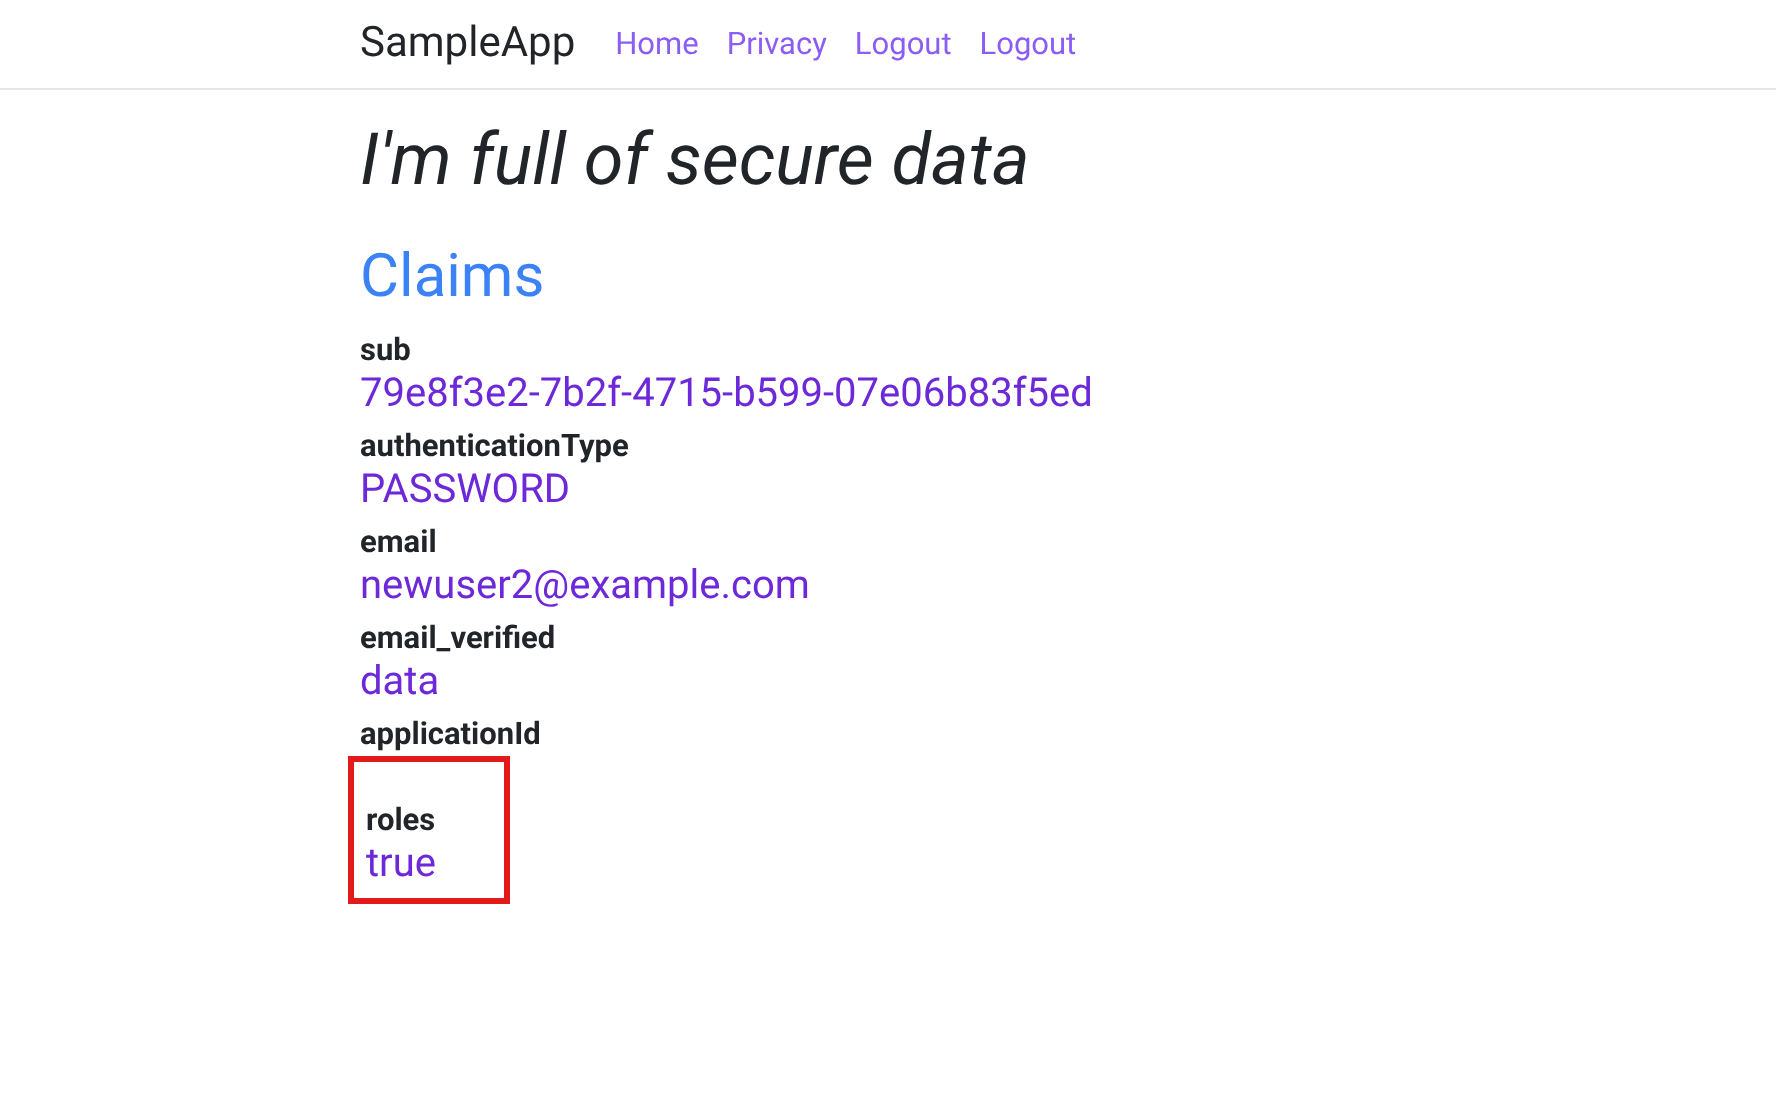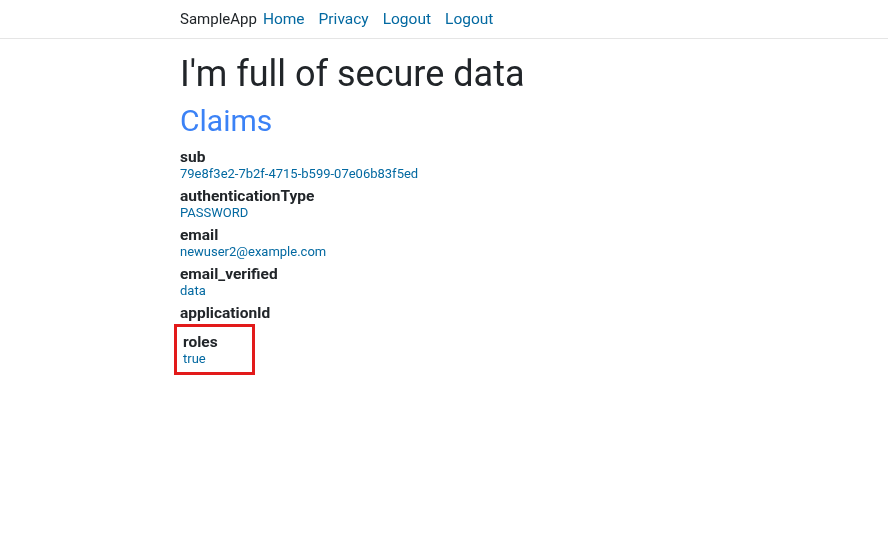--- a/index.html
+++ b/index.html
@@ -15,62 +15,63 @@
     }
     .container {
       max-width: 540px;
       margin: 0 0 0 180px;
     }
     .navbar-inner {
       display: flex;
       align-items: center;
     }
     .brand {
-      font-size: 15px;
+      font-size: 21px;
       color: #212529;
-      margin-right: 6px;
+      margin-right: 20px;
       text-decoration: none;
     }
     .nav-link {
-      color: #0369a1;
+      color: #8b5cf6;
       text-decoration: none;
       margin-right: 14px;
       font-size: 15.5px;
     }
     .main {
       padding-top: 14px;
     }
     h1 {
       font-size: 36px;
       font-weight: 400;
-      margin-bottom: 8px;
+      margin-bottom: 20px;
       color: #212529;
+      font-style: italic;
     }
     h2 {
       font-size: 30px;
       font-weight: 400;
       margin-bottom: 10px;
       color: #3b82f6;
     }
     dl { }
     dt {
       font-weight: 700;
       font-size: 15.5px;
       margin-top: 6px;
     }
     dd {
-      font-size: 13px;
-      color: #0369a1;
+      font-size: 20px;
+      color: #6d28d9;
       margin-bottom: 4px;
       margin-left: 0;
     }
     .highlight-box {
       border: 3px solid #e21a1a;
       display: inline-block;
-      padding: 6px 34px 6px 6px;
+      padding: 20px 34px 6px 6px;
       margin-top: 2px;
       margin-left: -6px;
     }
     .highlight-box dt { margin-top: 0; }
     .highlight-box dd { margin-bottom: 0; }
   </style>
 </head>
 <body>
 
 <nav class="navbar">

